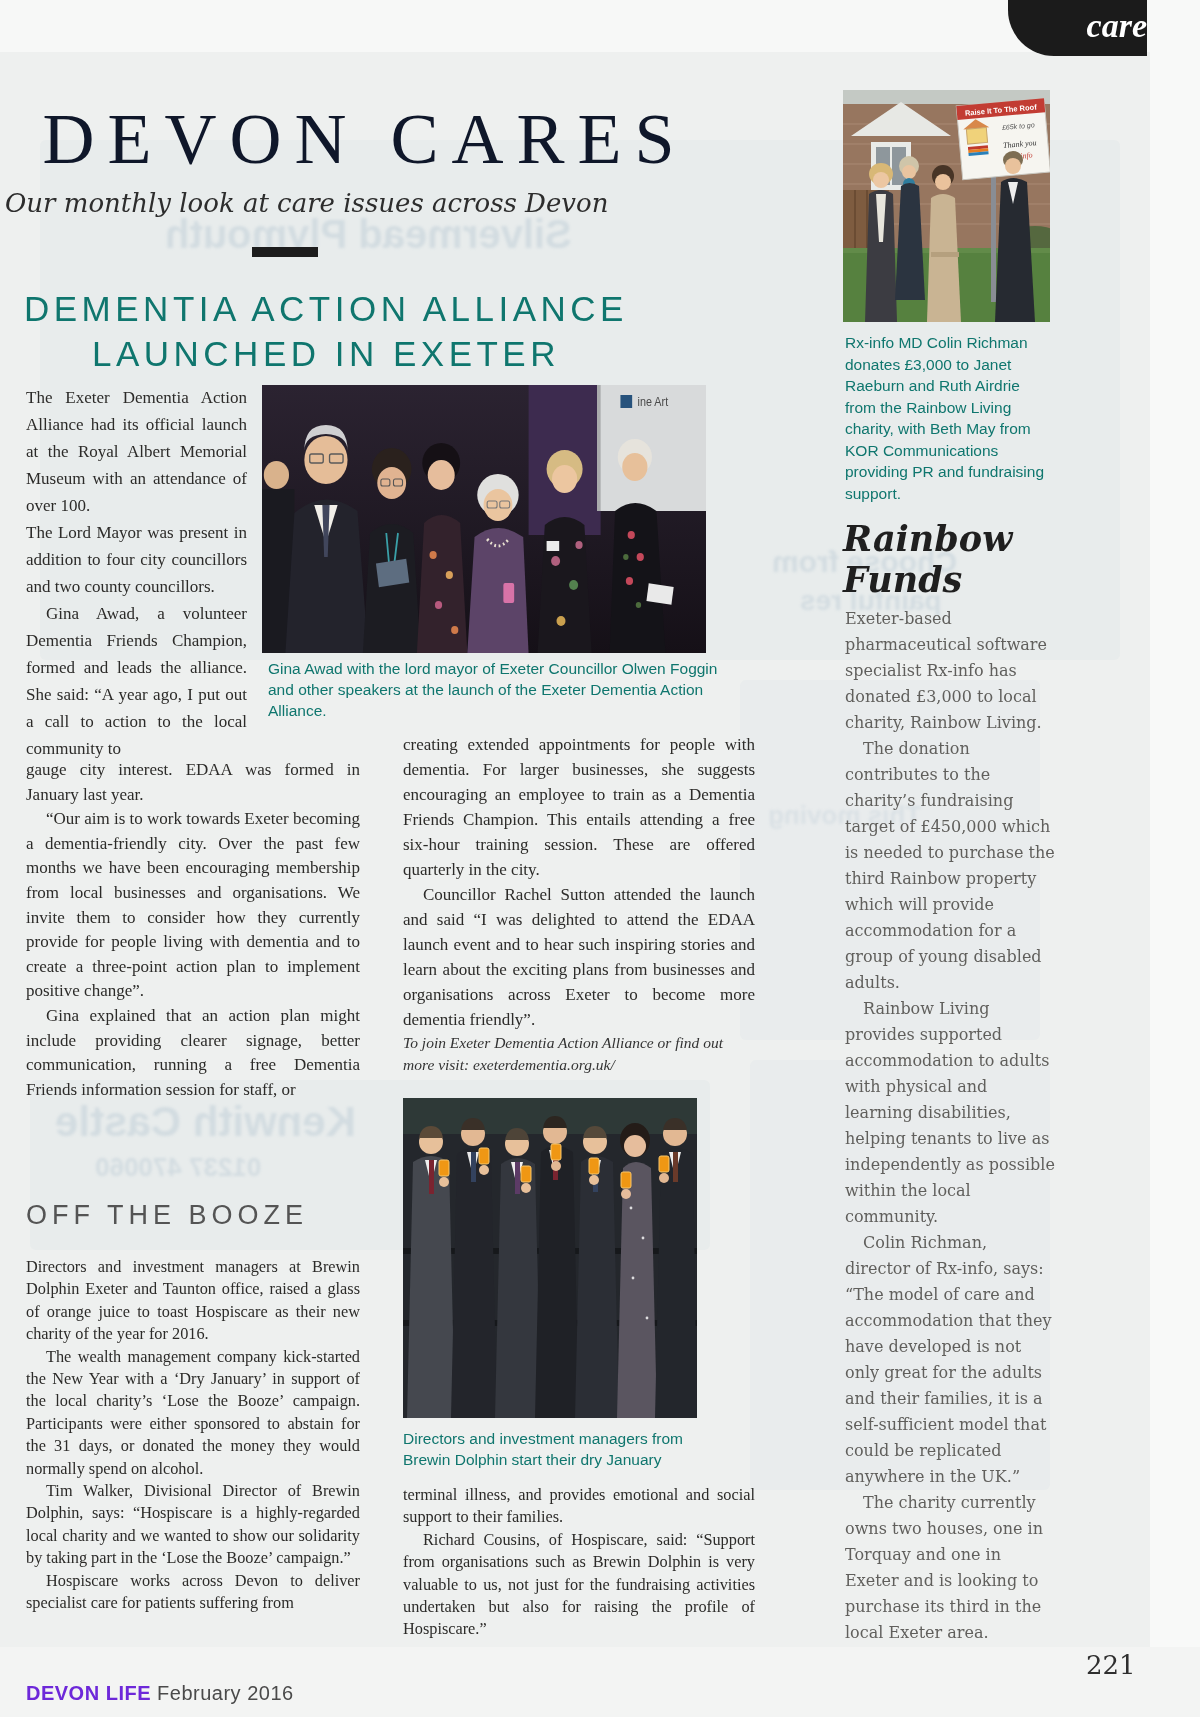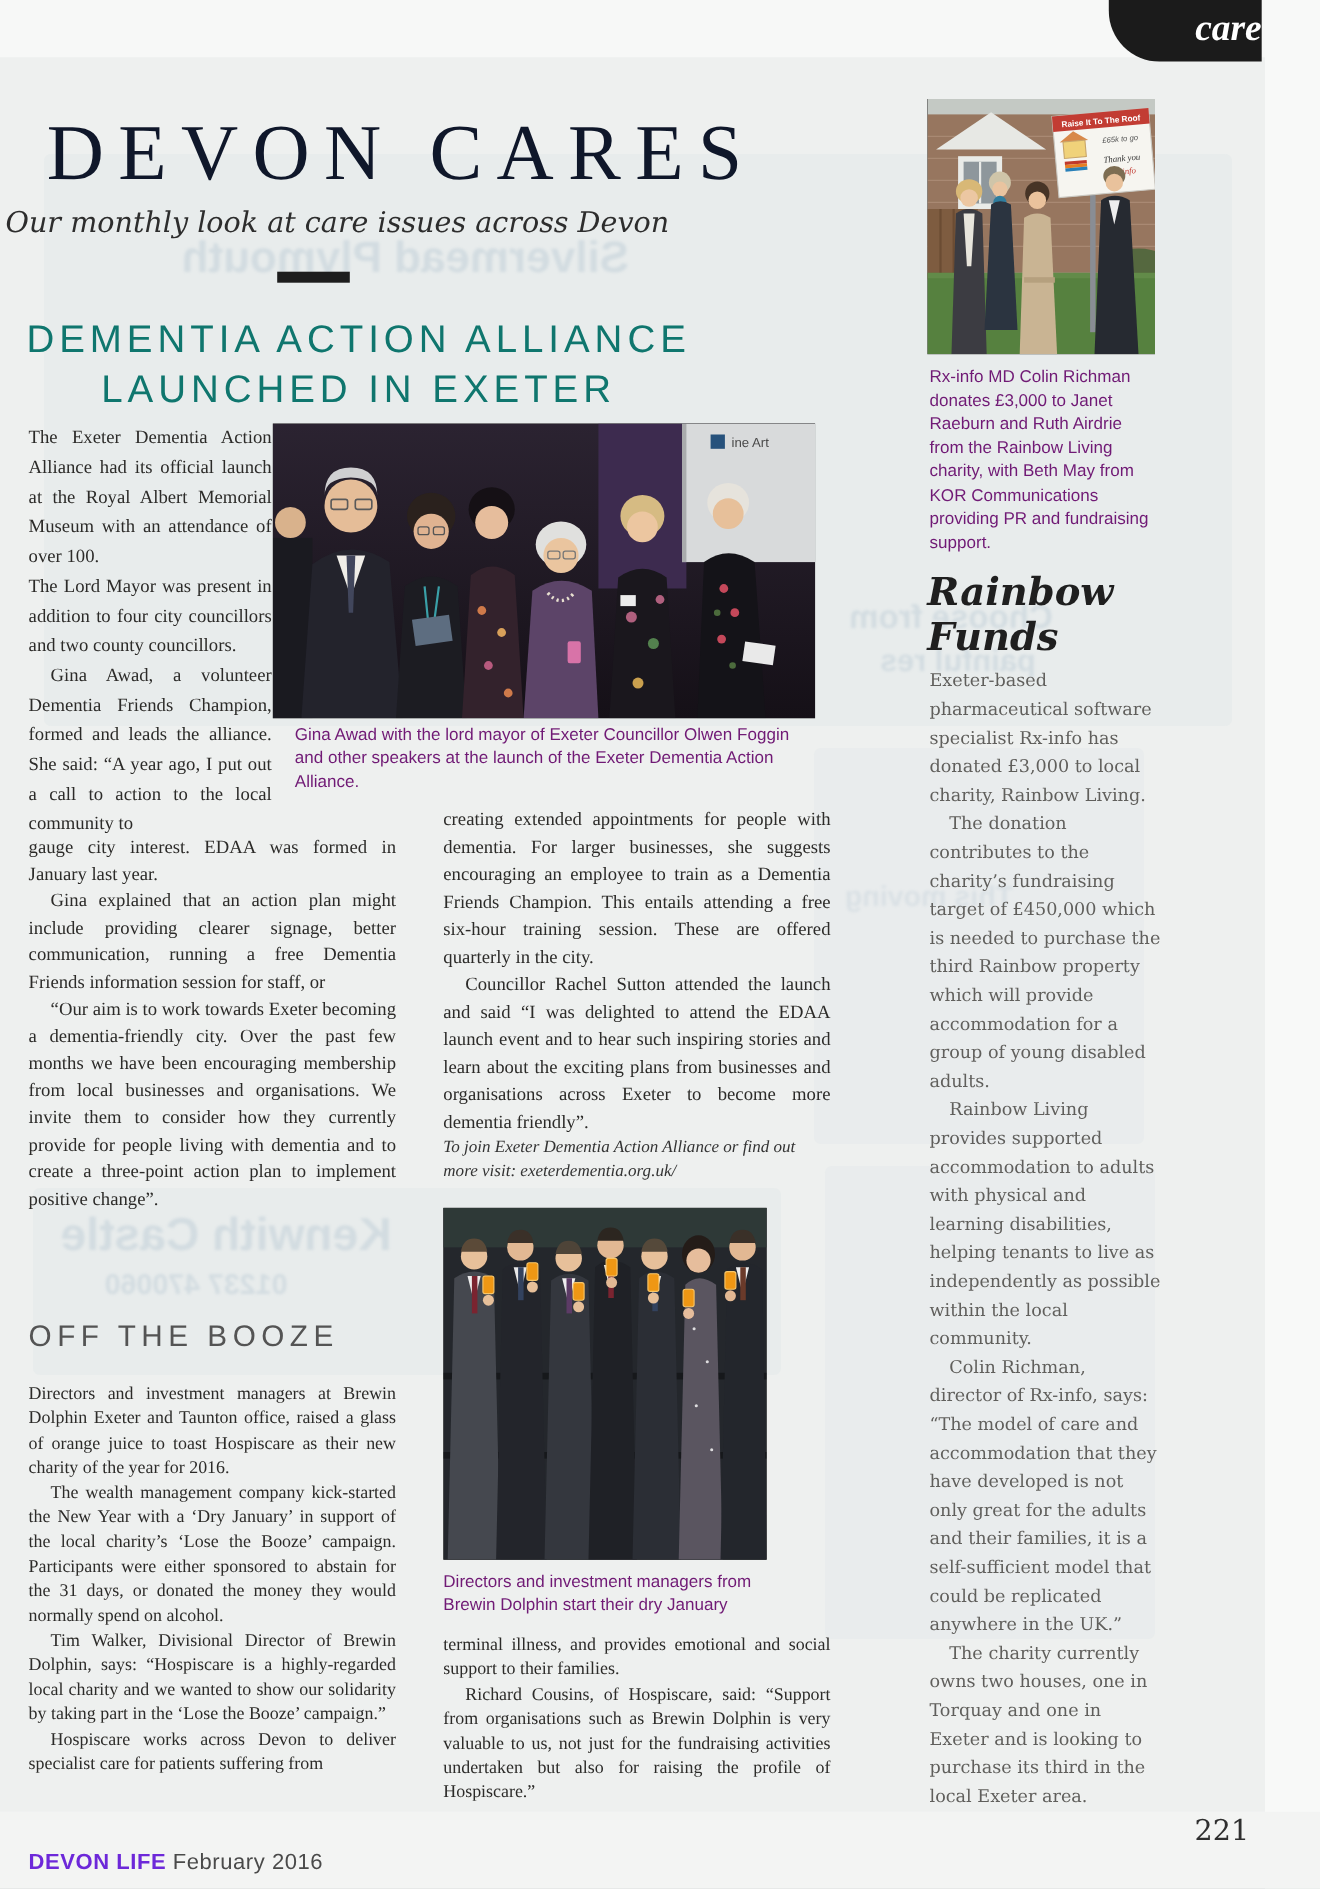--- a/index.html
+++ b/index.html
@@ -33,28 +33,28 @@
   .bt p{margin:0;text-indent:20px;}
   .bt p.ni{text-indent:0;}
   .a1-intro{left:26px;top:384px;width:221px;font-size:17px;line-height:27px;}
   .a1-col1{left:26px;top:758px;width:334px;font-size:17px;line-height:24.6px;}
   .a1-col2{left:403px;top:732px;width:352px;font-size:17px;line-height:25px;}
   .note{margin-top:8px;font-style:italic;font-size:15.5px;line-height:22px;text-align:left;
         color:#333;text-indent:0 !important;}
   .a2-col1{left:26px;top:1256px;width:334px;font-size:16.3px;line-height:22.4px;}
   .a2-col2{left:403px;top:1484px;width:352px;font-size:16.3px;line-height:22.4px;}
 
-  .caption{position:absolute;font-family:"Liberation Sans",sans-serif;color:#701a75;}
+  .caption{position:absolute;font-family:"Liberation Sans",sans-serif;color:#0f766e;}
   .caption1{left:268px;top:658px;width:470px;font-size:15.5px;line-height:21px;}
   .caption2{left:403px;top:1428px;width:300px;font-size:15.5px;line-height:21px;}
   .caption-side{left:845px;top:332px;width:208px;font-size:15.5px;line-height:21.5px;}
 
   .photo{position:absolute;overflow:hidden;background:#222;}
   .photo svg{display:block;width:100%;height:100%;}
-  .photo1{left:248px;top:385px;width:493px;height:268px;}
+  .photo1{left:262px;top:385px;width:444px;height:268px;}
   .photo2{left:843px;top:90px;width:207px;height:232px;}
   .photo3{left:403px;top:1098px;width:294px;height:320px;}
 
   .side-heading{position:absolute;left:843px;top:518px;margin:0;font-family:"DejaVu Serif",serif;
                 font-style:italic;font-weight:bold;font-size:35px;line-height:41px;color:#1f1f1f;}
   .side-body{position:absolute;left:845px;top:606px;width:212px;font-family:"DejaVu Serif",serif;
              font-size:16px;line-height:26px;color:#605f5c;}
   .side-body p{margin:0;text-indent:18px;}
   .side-body p.ni{text-indent:0;}
 
@@ -179,22 +179,22 @@
           <circle cx="418" cy="220" r="3" fill="#4c6b3c"></circle>
         <circle cx="404" cy="172" r="3" fill="#4c6b3c"></circle>
         <rect x="428" y="200" width="28" height="18" fill="#e9e9e9" transform="rotate(8 442 209)"></rect>
       </g>
     </svg>
   </figure>
   <div class="caption caption1">Gina Awad with the lord mayor of Exeter Councillor Olwen Foggin and other speakers at the launch of the Exeter Dementia Action Alliance.</div>
 
   <div class="bt a1-col1">
     <p class="ni">gauge city interest. EDAA was formed in January last year.</p>
+    <p>“Our aim is to work towards Exeter becoming a dementia-friendly city. Over the past few months we have been encouraging membership from local businesses and organisations. We invite them to consider how they currently provide for people living with dementia and to create a three-point action plan to implement positive change”.</p>
     <p>Gina explained that an action plan might include providing clearer signage, better communication, running a free Dementia Friends information session for staff, or</p>
-    <p>“Our aim is to work towards Exeter becoming a dementia-friendly city. Over the past few months we have been encouraging membership from local businesses and organisations. We invite them to consider how they currently provide for people living with dementia and to create a three-point action plan to implement positive change”.</p>
   </div>
 
   <div class="bt a1-col2">
     <p class="ni">creating extended appointments for people with dementia. For larger businesses, she suggests encouraging an employee to train as a Dementia Friends Champion. This entails attending a free six-hour training session. These are offered quarterly in the city.</p>
     <p>Councillor Rachel Sutton attended the launch and said “I was delighted to attend the EDAA launch event and to hear such inspiring stories and learn about the exciting plans from businesses and organisations across Exeter to become more dementia friendly”.</p>
     <p class="note">To join Exeter Dementia Action Alliance or find out more visit: exeterdementia.org.uk/</p>
   </div>
 
   <h3 class="a2-heading">OFF THE BOOZE</h3>
 

